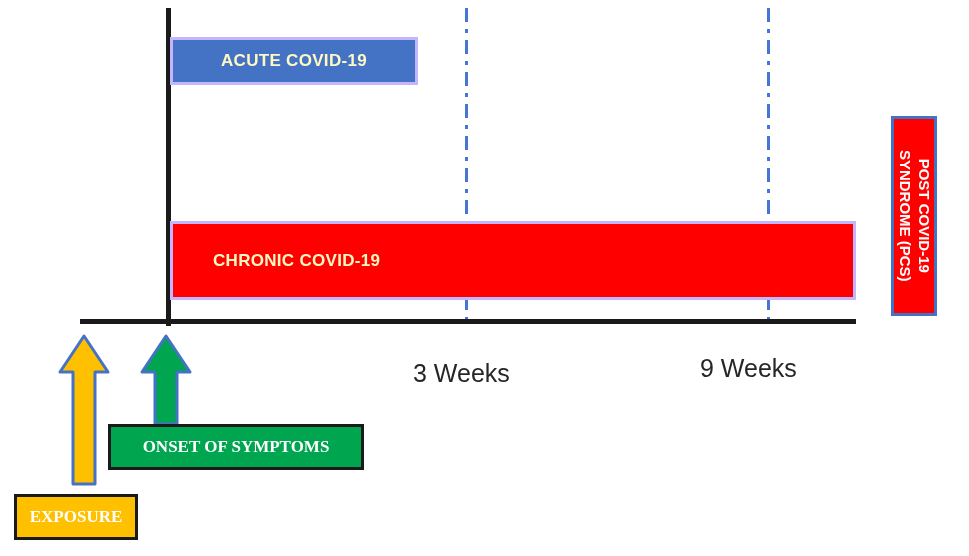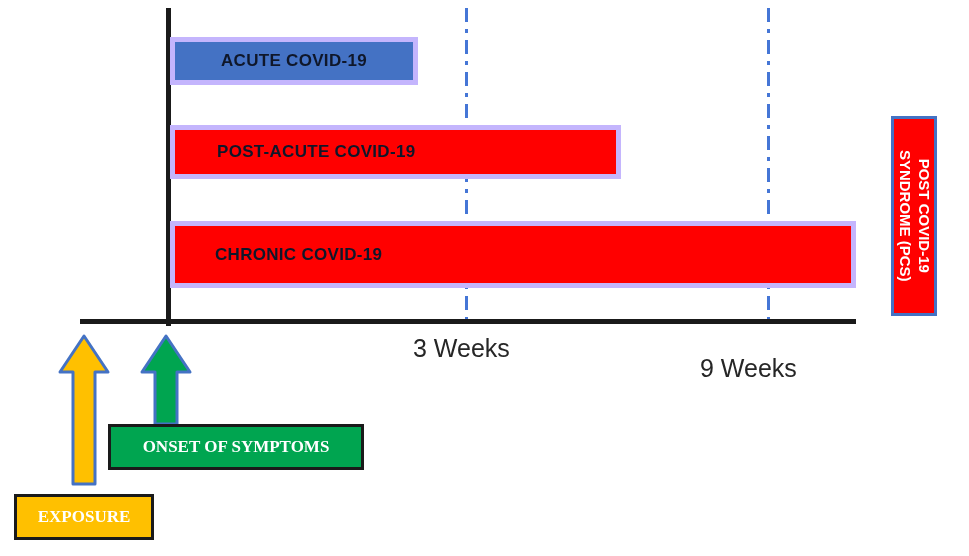--- a/index.html
+++ b/index.html
@@ -56,62 +56,62 @@
       rgba(0,0,0,0) 25px, rgba(0,0,0,0) 32px
     );
     background-size: 3px 32px;
     background-repeat: repeat-y;
     width: 3px;
   }
 
   
   .bar {
     position: absolute;
-    border: 5px solid #c4b5fd;
+    border: 3px solid #c4b5fd;
     box-sizing: border-box;
     display: flex;
     align-items: center;
     justify-content: center;
-    color: #0f172a;
+    color: #fef9c3;
     font-weight: 700;
     letter-spacing: 0.3px;
     white-space: nowrap;
   }
   .bar-acute {
     left: 170px; top: 37px;
     width: 248px; height: 48px;
     background: #4472C4;
     font-size: 17px;
   }
   .bar-postacute {
     left: 170px; top: 125px;
     width: 451px; height: 54px;
     background: #FF0000;
     font-size: 17px;
     justify-content: flex-start;
     padding-left: 42px;
   }
   .bar-chronic {
     left: 170px; top: 221px;
-    width: 686px; height: 67px;
+    width: 686px; height: 79px;
     background: #FF0000;
     font-size: 17px;
     justify-content: flex-start;
     padding-left: 40px;
   }
 
   
   .tick-label {
     position: absolute;
     color: #262626;
     font-size: 25px;
     font-weight: 400;
     white-space: nowrap;
   }
-  .tick-3w  { left: 413px; top: 334px; }
+  .tick-3w  { left: 413px; top: 359px; }
   .tick-12w { left: 700px; top: 354px; }
 
   
   .pcs-box {
     position: absolute;
     left: 891px;
     top: 116px;
     width: 46px;
     height: 200px;
     background: #FF0000;
@@ -150,42 +150,39 @@
   }
   .box-onset {
     left: 108px; top: 424px;
     width: 256px; height: 46px;
     background: #00A550;
     font-size: 17px;
     justify-content: center;
   }
   .box-exposure {
     left: 14px; top: 494px;
-    width: 140px; height: 46px;
+    width: 124px; height: 46px;
     background: #FFC000;
     font-size: 17px;
     justify-content: center;
   }
 </style>
 </head>
 <body>
 
 <div id="canvas">
 
   <div class="weekline dd" style="left:465px;"></div>
   <div class="weekline dd" style="left:767px;"></div>
 
   <div class="axis-v"></div>
   <div class="axis-h"></div>
 
   <div class="bar bar-acute">
     <span>ACUTE COVID-19</span>
-  </div>
-  <div class="bar bar-postacute">
-    <span>POST-ACUTE COVID-19</span>
   </div>
   <div class="bar bar-chronic">
     <span>CHRONIC COVID-19</span>
   </div>
 
   <div class="tick-label tick-3w">3 Weeks</div>
   <div class="tick-label tick-12w">9 Weeks</div>
 
   <div class="pcs-box">
     <div class="pcs-text">

